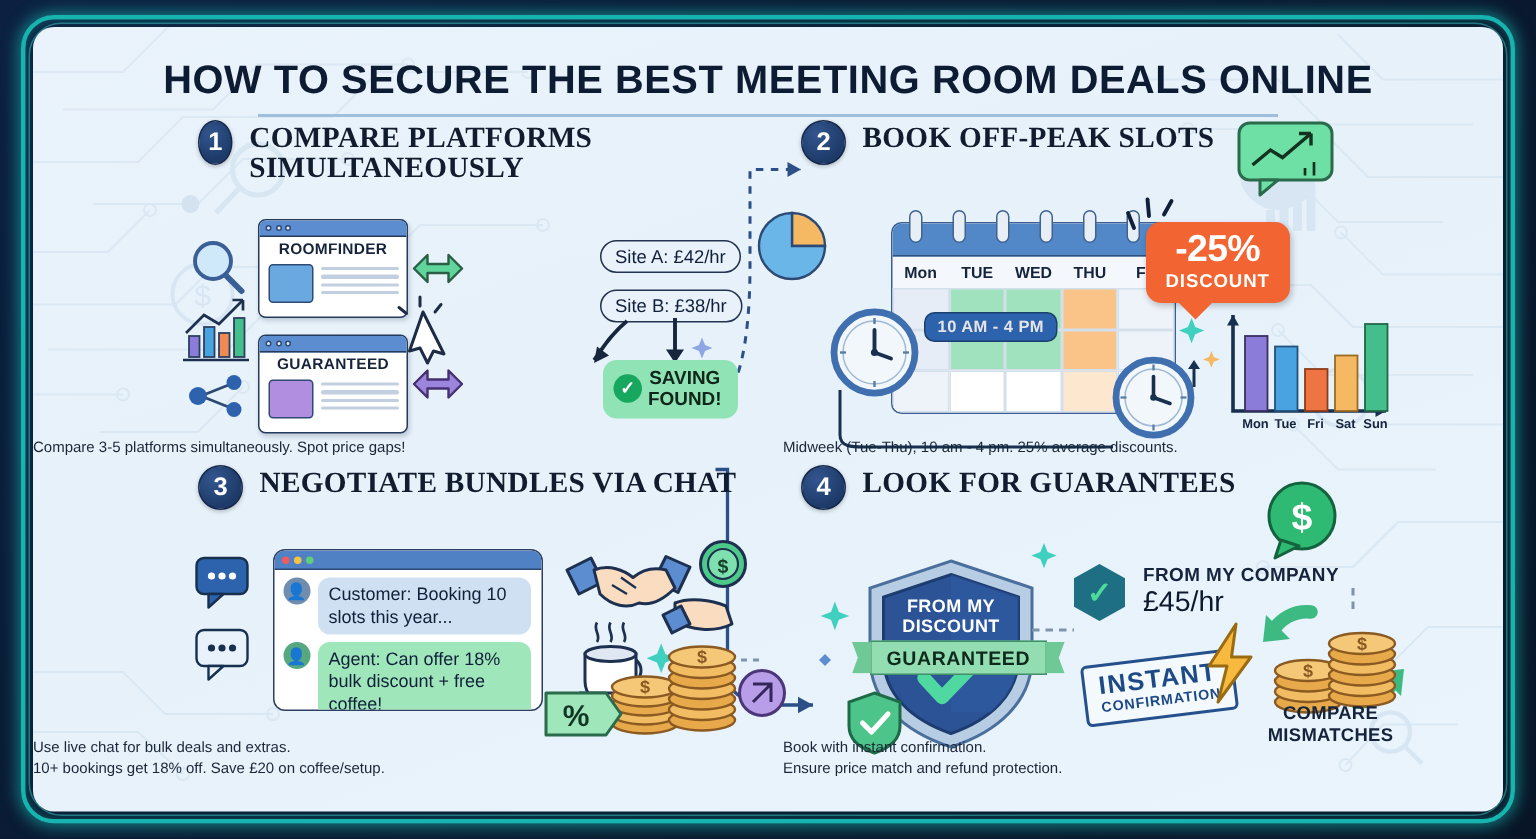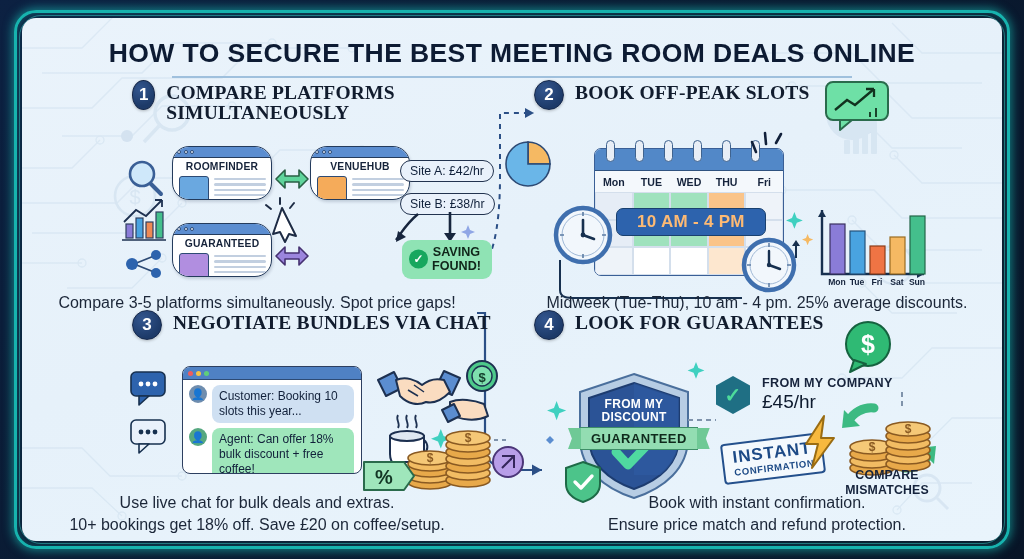--- a/index.html
+++ b/index.html
@@ -42,26 +42,26 @@
     width:30px; height:30px; border-radius:50%;
     background:radial-gradient(circle at 35% 30%,#33568f,#1d3a68 70%);
     border:1.5px solid #16284a;
     color:#fff; font-size:17px; font-weight:bold;
     display:flex; align-items:center; justify-content:center;
     box-shadow:0 1px 3px rgba(0,0,0,.25);
   }
   .sec-head { display:flex; align-items:flex-start; gap:11px; }
   .sec-title { font-size:19.5px; font-weight:bold; color:#111c2e; line-height:1.03;
      letter-spacing:.2px; padding-top:3px;font-family:Liberation Serif, serif; }
-  .caption { position:absolute; font-size:16px; color:#1b2638; text-align:center;
+  .caption { position:absolute; font-size:10px; color:#1b2638; text-align:left;
      line-height:1.38; width:100%; }
 
   
-  .win { position:absolute; width:100px; height:54px; background:#fff;
-    border:1.6px solid #243b5c; border-radius:17px; overflow:hidden;
+  .win { position:absolute; width:100px; height:66px; background:#fff;
+    border:1.6px solid #243b5c; border-radius:5px; overflow:hidden;
     box-shadow:1px 2px 3px rgba(20,40,70,.18); }
   .win .bar { height:11px; background:#5b8dd0; border-bottom:1.4px solid #243b5c;
     display:flex; align-items:center; gap:2.5px; padding-left:4px; }
   .win .bar i { width:4px; height:4px; border-radius:50%; background:#e7eef8;
     border:.8px solid #2c4straight; display:block; }
   .win .bar i { border:.8px solid #2c4a74; }
   .win .wname { text-align:center; font-size:10.3px; font-weight:bold; color:#16233a;
     margin-top:3px; letter-spacing:.2px; }
   .win .body { display:flex; gap:5px; padding:4px 5px 0 6px; }
   .win .thumb { width:30px; height:26px; border-radius:3px; border:1.2px solid #2d4straight; }
@@ -87,22 +87,22 @@
   .rings { position:absolute; top:-9px; left:12px; display:flex; gap:20px; }
   .rings i { width:9px; height:22px; border-radius:5px; background:#e8eef6;
     border:1.6px solid #3f638f; display:block; }
   .cal .days { display:grid; grid-template-columns:repeat(5,1fr); height:21px;
     align-items:center; }
   .cal .days span { text-align:center; font-size:10.6px; font-weight:bold; color:#15233c;}
   .cal .grid { display:grid; grid-template-columns:repeat(5,1fr);
     grid-template-rows:repeat(3,1fr); height:calc(100% - 43px); }
   .cal .grid div { border:.9px solid #d4dfec; }
   .slot { position:absolute; left:22px; top:66px; background:#2d63ad;
-    border:1.8px solid #19406f; border-radius:7px; color:#fdba74;
-    font-size:17px; font-weight:bold; padding:3px 20px; letter-spacing:.3px;}
+    border:1.8px solid #19406f; border-radius:7px; color:#e5e5e5;
+    font-size:11px; font-weight:bold; padding:3px 8px; letter-spacing:.3px;}
   .discount { position:absolute; background:#f26532; border-radius:10px;
     padding:6px 13px 8px; text-align:center; color:#fff;
     box-shadow:1px 2px 4px rgba(0,0,0,.22); }
   .discount .big { font-size:25px; font-weight:bold; line-height:1; letter-spacing:-.5px;}
   .discount .sm { font-size:12.4px; font-weight:bold; letter-spacing:.6px; margin-top:1px;}
   .discount:after{ content:""; position:absolute; left:22px; bottom:-11px;
     border:11px solid transparent; border-top-color:#f26532; border-bottom:0;}
 
   
   .chat { position:absolute; width:180px; height:108px; background:#fff;
@@ -278,38 +278,20 @@
       <div class="body">
         <div class="thumb" style="background:#6aa8e0"></div>
         <div class="lines">
             <span></span>
             <span></span>
             <span></span>
             <span></span>
           </div>
       </div>
     </div>
-    <div class="win" style="left:288px; top:128px;">
-      <div class="bar">
-          <i></i>
-          <i></i>
-          <i></i>
-        </div>
-      <div class="wname">VENUEHUB</div>
-      <div class="body">
-        <div class="thumb" style="background:#f5ab5a"></div>
-        <div class="lines">
-            <span></span>
-            <span></span>
-            <span></span>
-            <span></span>
-          <span class="pill" style="background:#f5b969;height:7px"></span>
-          </div>
-      </div>
-    </div>
     <div class="win" style="left:150px; top:205px;">
       <div class="bar">
           <i></i>
           <i></i>
           <i></i>
         </div>
       <div class="wname">GUARANTEED</div>
       <div class="body">
         <div class="thumb" style="background:#b18ee0"></div>
         <div class="lines">
@@ -406,20 +388,24 @@
     <div class="rings" style="left:584px; top:122px;">
       <i></i>
         <i></i>
         <i></i>
         <i></i>
         <i></i>
         <i></i>
     </div>
     <div class="slot" style="left:594px; top:190px;">10 AM - 4 PM</div>
 
+    <div class="discount" style="left:742px; top:130px;">
+      <div class="big">-25%</div>
+      <div class="sm">DISCOUNT</div>
+    </div>
     <svg style="position:absolute;left:728px;top:112px" width="40" height="36">
       <g stroke="#11203a" stroke-width="2.6" stroke-linecap="round">
           <path d="M6 22 L2 12"></path>
           <path d="M16 14 L15 3"></path>
           <path d="M26 13 L31 4"></path>
         </g>
     </svg>
 
     <svg style="position:absolute;left:530px;top:186px" width="62" height="62">
       <circle cx="31" cy="31" r="27" fill="#f2f7fc" stroke="#3f6fae" stroke-width="4.5"></circle>

